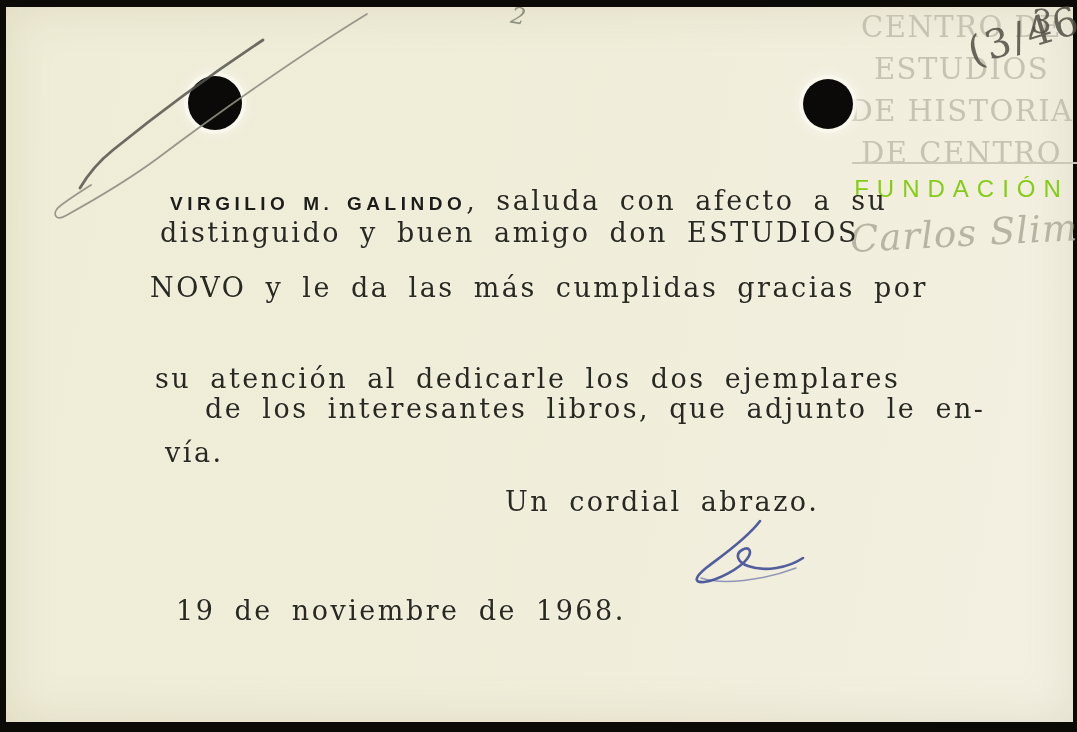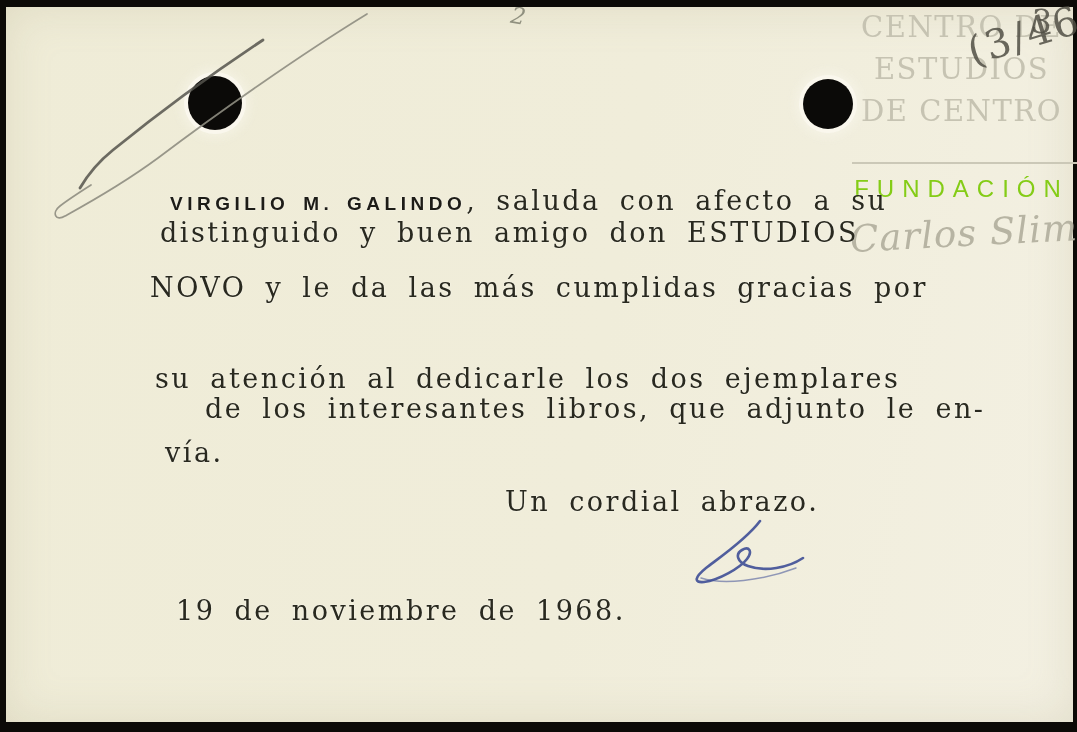--- a/index.html
+++ b/index.html
@@ -76,20 +76,21 @@
   .overlay { position:absolute; left:0; top:0; width:1077px; height:732px; pointer-events:none; }
 </style>
 </head>
 <body>
 
 <div class="card"></div>
 
 <div class="wm-block">
   <div>CENTRO DE</div>
   <div>ESTUDIOS</div>
+  <div>DE HISTORIA</div>
   <div>DE CENTRO</div>
 </div>
 <div class="wm-rule"></div>
 <div class="wm-fundacion">FUNDACIÓN</div>
 <div class="wm-slim">Carlos Slim</div>
 
 <div class="hole left"></div>
 <div class="hole right"></div>
 
 <svg class="overlay" viewBox="0 0 1077 732">

